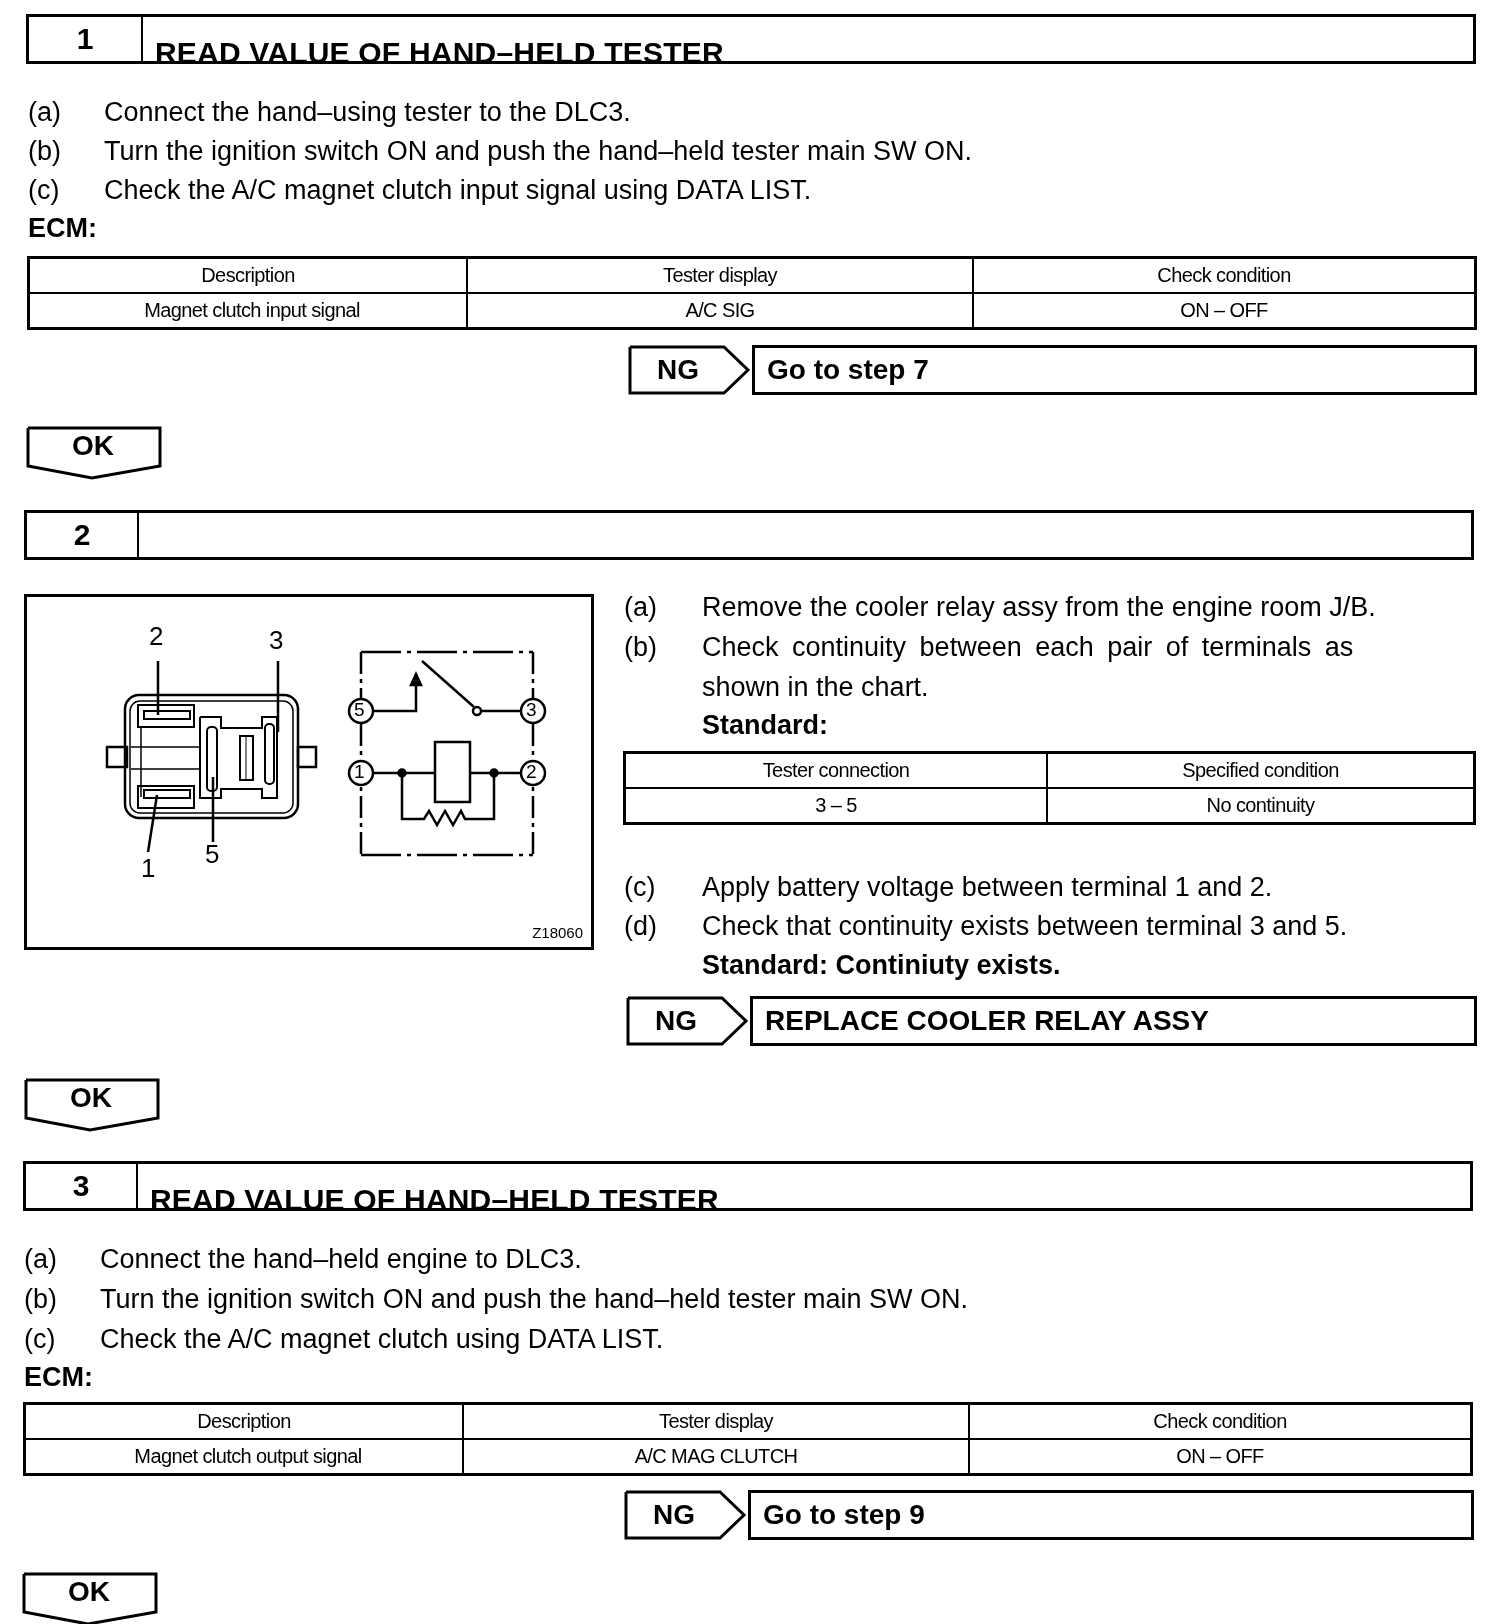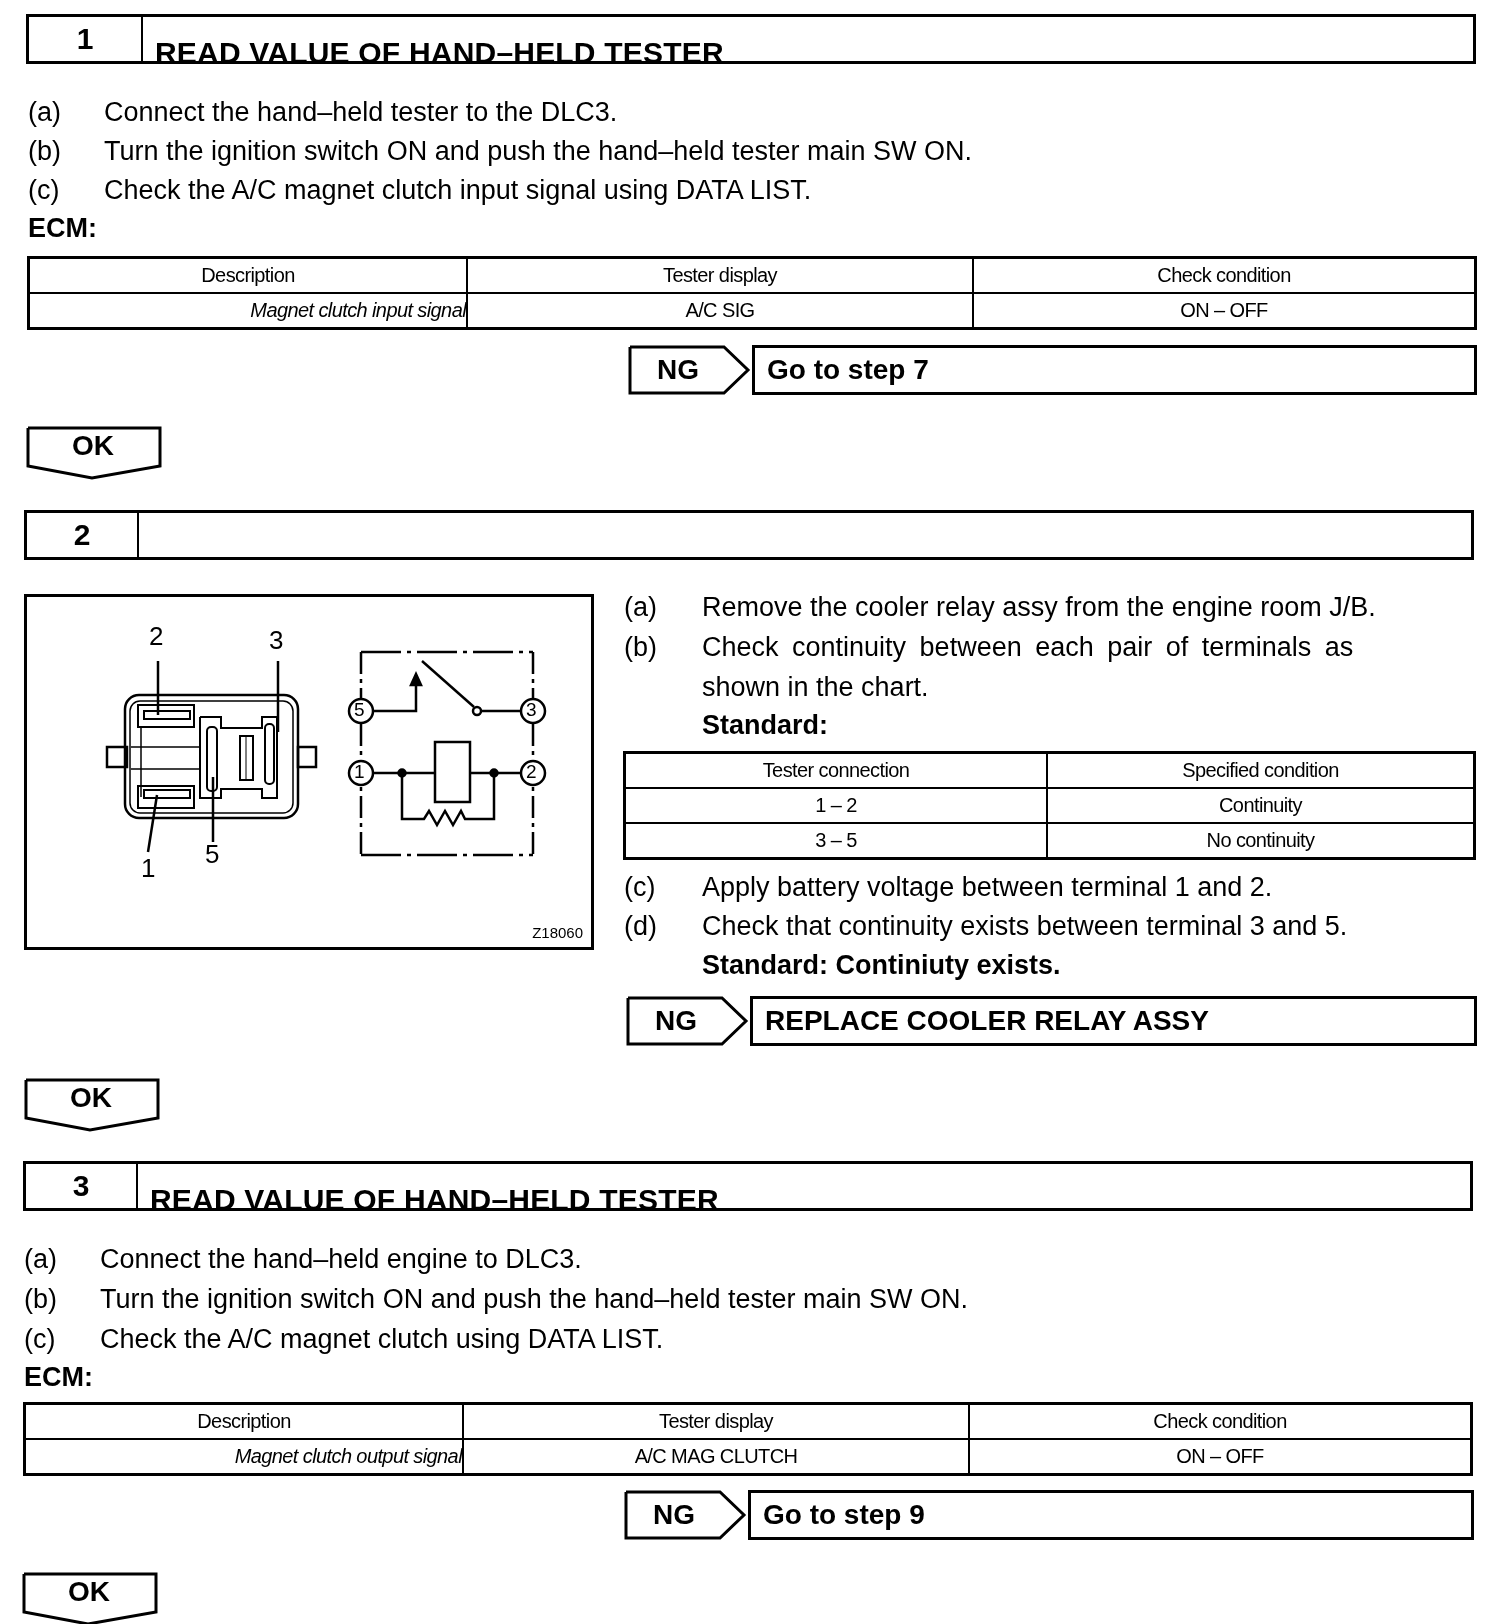--- a/index.html
+++ b/index.html
@@ -29,21 +29,21 @@
     .bold-line { position: absolute; font-size: 27px; font-weight: bold; white-space: nowrap; }
 
     
     table.dt {
       position: absolute; border-collapse: collapse; font-size: 20px; letter-spacing: -0.6px;
     }
     table.dt td {
       border: 2px solid #000; text-align: center; padding: 0; height: 33px;
     }
     table.dt { border: 3px solid #000; }
-    table.dt td.left { text-align: right; padding-left: 8px; font-style: italic; }
+    table.dt td.left { text-align: center; padding-left: 8px; }
 
     
     .ng-wrap { position: absolute; height: 60px; }
     .ng-tag { position: absolute; left: 0; top: 0; width: 122px; height: 50px; }
     .ng-tag svg { position: absolute; left: 0; top: 0; }
     .ng-tag span {
       position: absolute; left: 0; top: 0; width: 100px; height: 50px; line-height: 50px;
       text-align: center; font-weight: bold; font-size: 28px;
     }
     .ng-target {
@@ -66,21 +66,21 @@
   </style>
 </head>
 <body>
 
 <div class="step-header" style="left:26px; top:14px; width:1450px;">
   <div class="step-num">1</div>
   <div class="step-title">READ VALUE OF HAND–HELD TESTER</div>
 </div>
 
 <div class="instr" style="left:28px; top:93px;">
-  <span class="lbl">(a)</span><span>Connect the hand–held tester to the DLC3.</span>
+  <span class="lbl">(a)</span><span>Connect the hand–using tester to the DLC3.</span>
 </div>
 <div class="instr" style="left:28px; top:132px;">
   <span class="lbl">(b)</span><span>Turn the ignition switch ON and push the hand–held tester main SW ON.</span>
 </div>
 <div class="instr" style="left:28px; top:171px;">
   <span class="lbl">(c)</span><span>Check the A/C magnet clutch input signal using DATA LIST.</span>
 </div>
 <div class="bold-line" style="left:28px; top:213px;">ECM:</div>
 
 <table class="dt" style="left:27px; top:256px; width:1450px;">
@@ -199,24 +199,20 @@
 <div class="instr" style="left:702px; top:668px;">shown in the chart.</div>
 <div class="bold-line" style="left:702px; top:710px;">Standard:</div>
 
 <table class="dt" style="left:623px; top:751px; width:853px;">
   <tbody>
       <tr>
     <td style="width:420px;">Tester connection</td>
     <td>Specified condition</td>
   </tr>
   <tr>
-    <td>1 – 2</td>
-    <td>Continuity</td>
-  </tr>
-  <tr>
     <td>3 – 5</td>
     <td>No continuity</td>
   </tr>
 </tbody>
   </table>
 
 <div class="instr" style="left:624px; top:868px;">
   <span class="lbl" style="width:78px;">(c)</span><span>Apply battery voltage between terminal 1 and 2.</span>
 </div>
 <div class="instr" style="left:624px; top:907px;">

